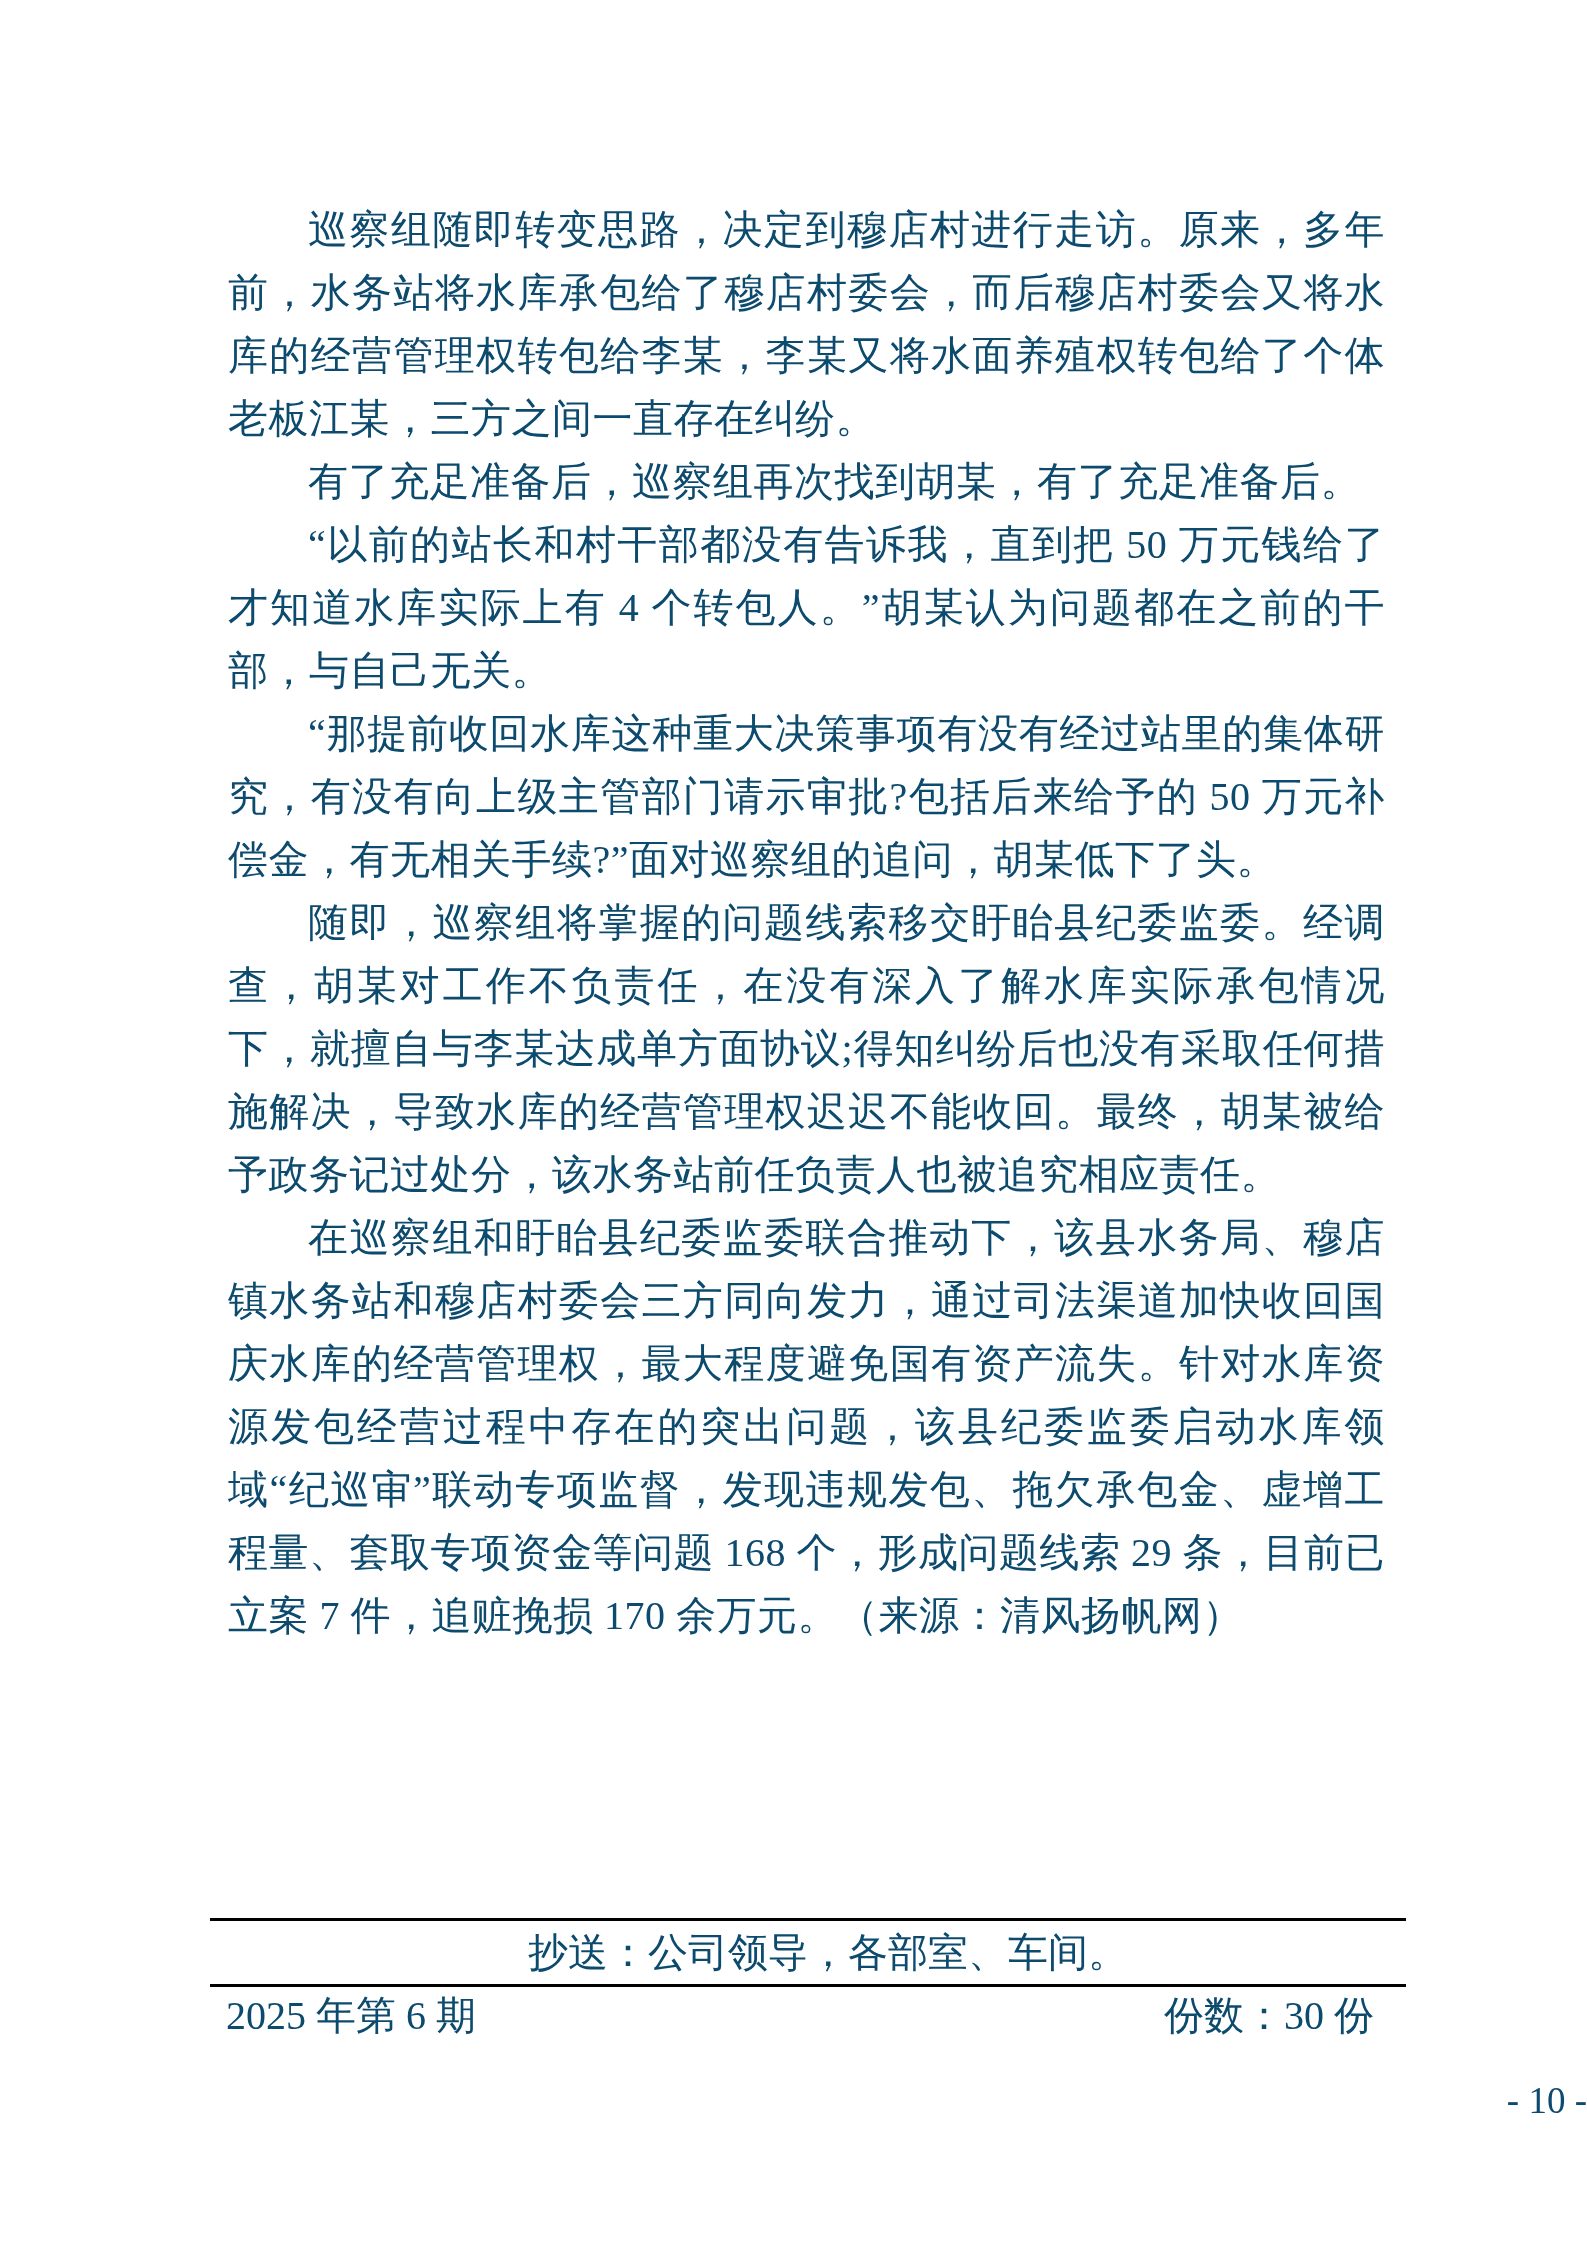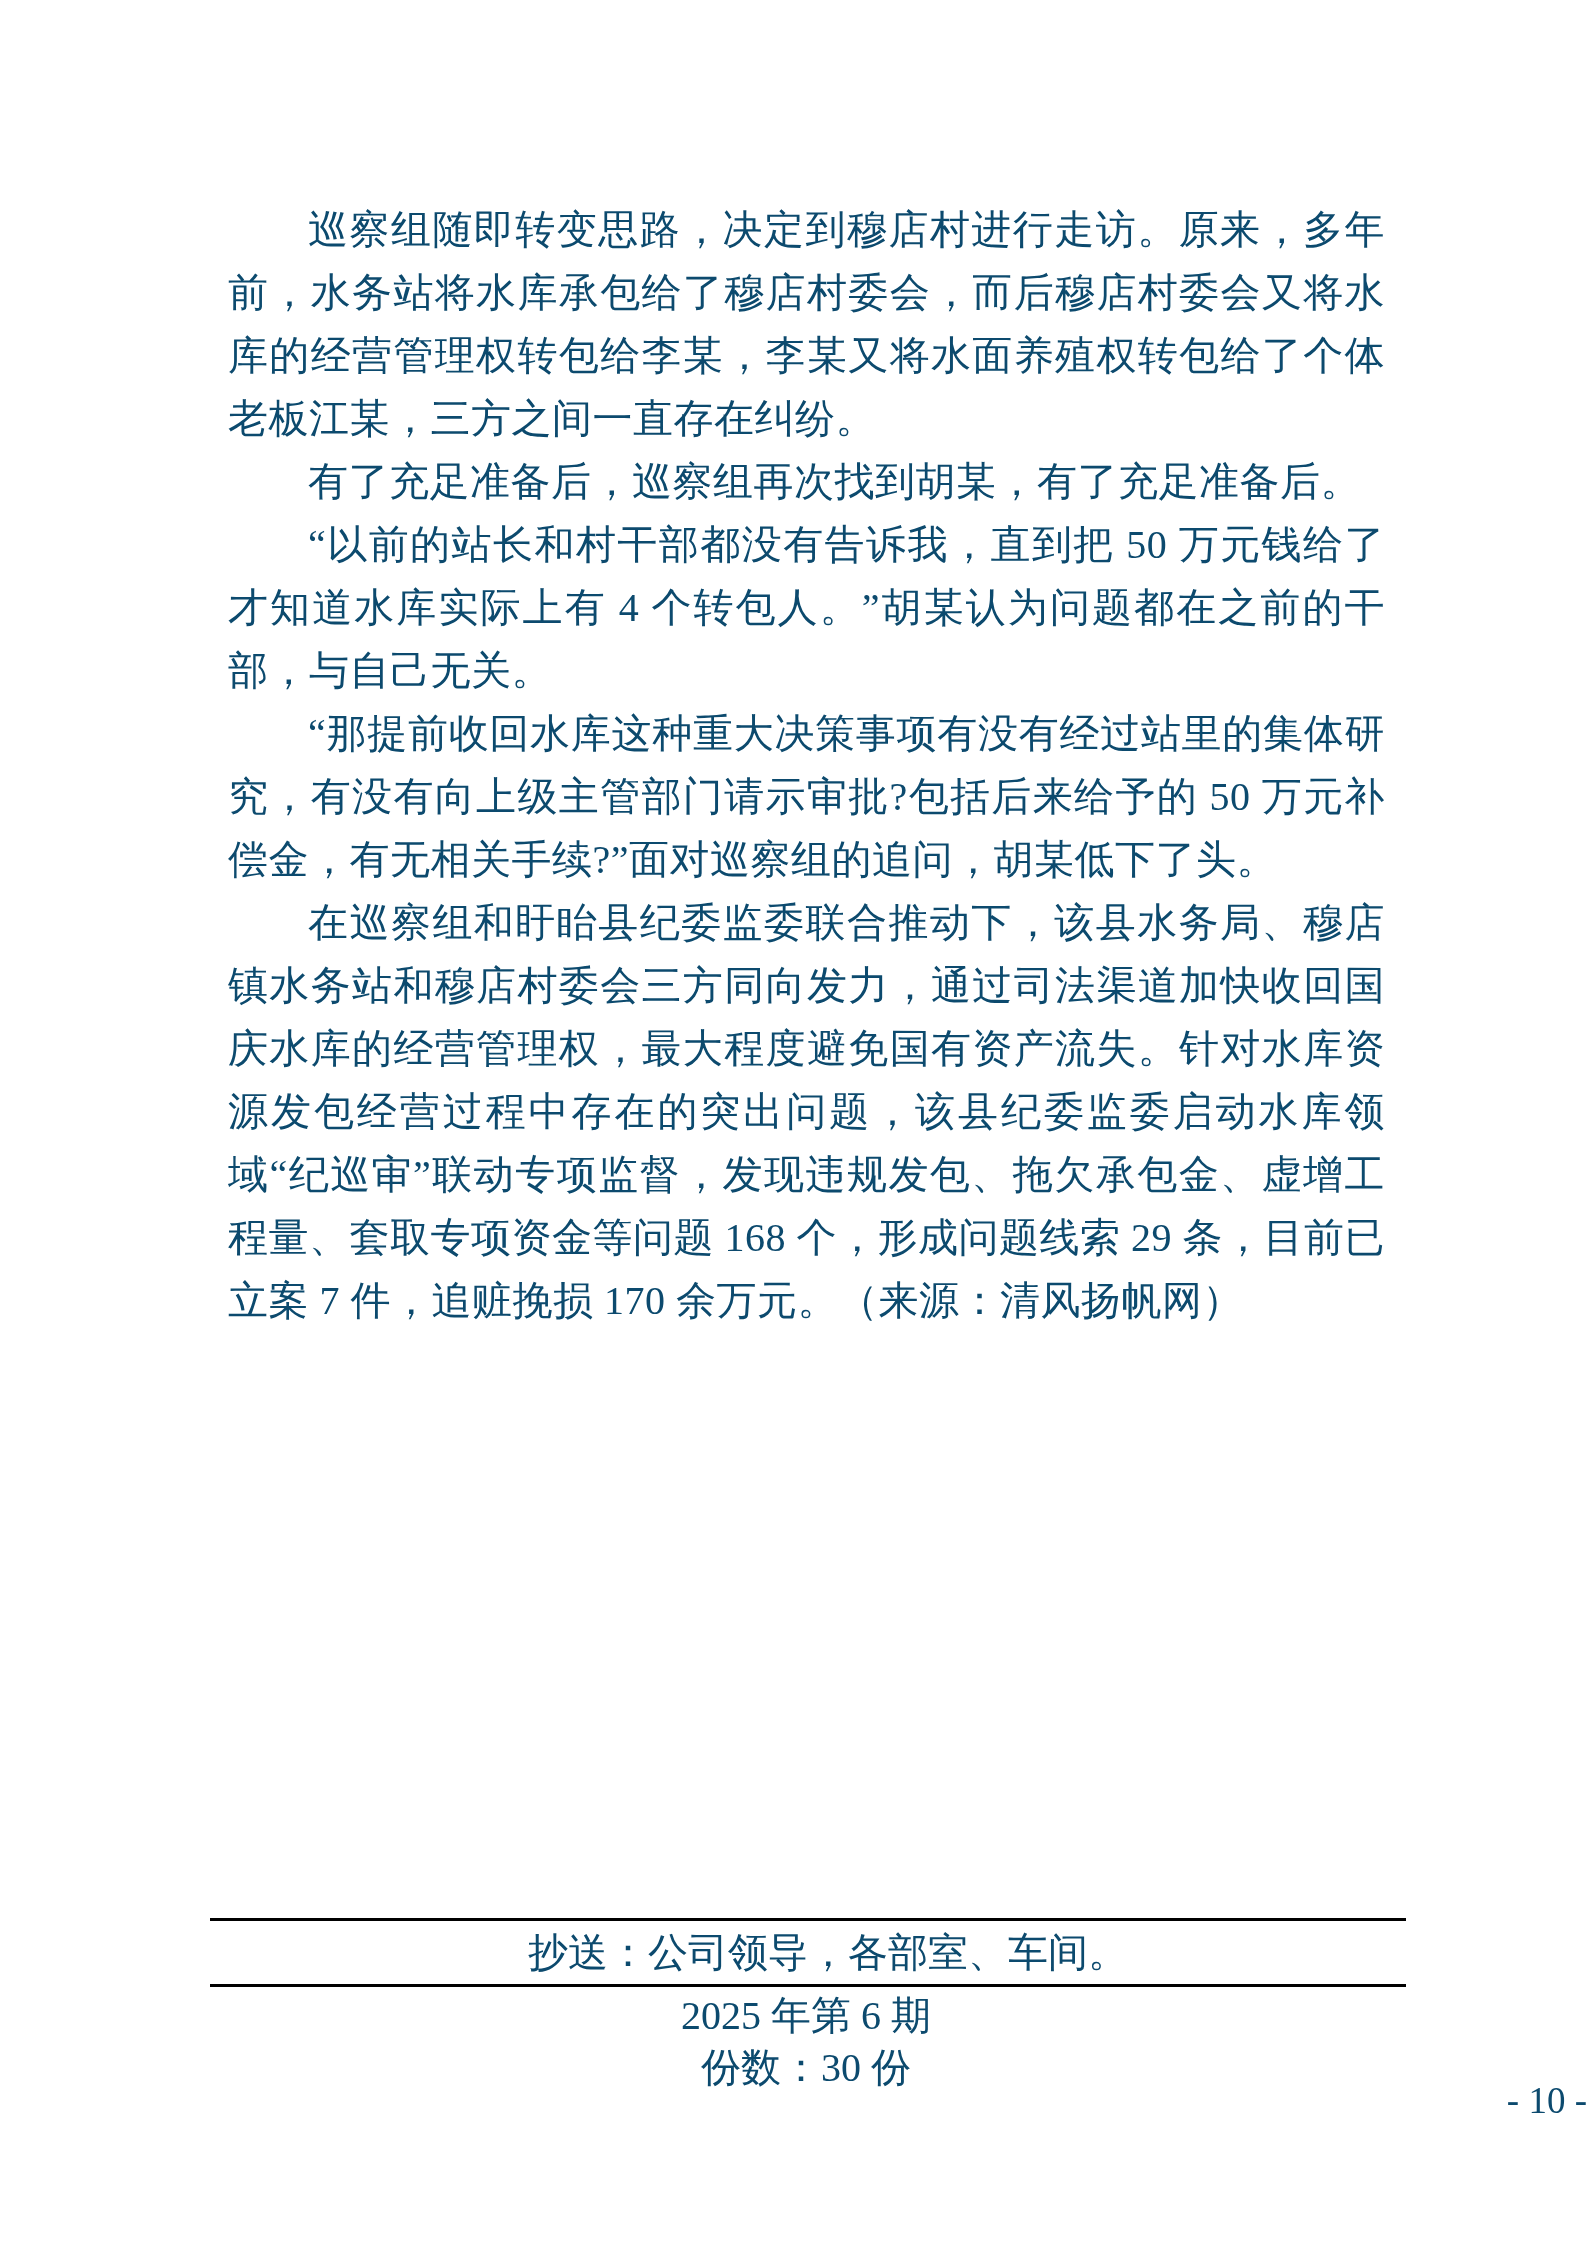--- a/index.html
+++ b/index.html
@@ -49,31 +49,30 @@
     height: 63px;
     line-height: 63px;
     padding-left: 40px;
     font-size: 40px;
     text-align: center;
     white-space: nowrap;
   }
   .footer-meta {
     position: absolute;
     top: 1990px;
-    left: 202px;
+    left: 196px;
     width: 1148px;
     padding-left: 30px;
     padding-right: 18px;
     display: flex;
     justify-content: space-between;
     align-items: center;
     font-size: 40px;
     line-height: 52px;
     white-space: nowrap;
-    flex-direction: column;
   }
   .page-number {
     position: absolute;
     top: 2078px;
     left: 0;
     width: 1587px;
     text-align: right;
     font-size: 37px;
     line-height: 46px;
   }
@@ -81,20 +80,21 @@
 </head>
 <body>
 
 <div class="page">
 
   <div class="body-text">
     <p>巡察组随即转变思路，决定到穆店村进行走访。原来，多年前，水务站将水库承包给了穆店村委会，而后穆店村委会又将水库的经营管理权转包给李某，李某又将水面养殖权转包给了个体老板江某，三方之间一直存在纠纷。</p>
     <p>有了充足准备后，巡察组再次找到胡某，有了充足准备后。</p>
     <p>“以前的站长和村干部都没有告诉我，直到把 50 万元钱给了才知道水库实际上有 4 个转包人。”胡某认为问题都在之前的干部，与自己无关。</p>
     <p>“那提前收回水库这种重大决策事项有没有经过站里的集体研究，有没有向上级主管部门请示审批?包括后来给予的 50 万元补偿金，有无相关手续?”面对巡察组的追问，胡某低下了头。</p>
+    <p>随即，巡察组将掌握的问题线索移交盱眙县纪委监委。经调查，胡某对工作不负责任，在没有深入了解水库实际承包情况下，就擅自与李某达成单方面协议;得知纠纷后也没有采取任何措施解决，导致水库的经营管理权迟迟不能收回。最终，胡某被给予政务记过处分，该水务站前任负责人也被追究相应责任。</p>
     <p>在巡察组和盱眙县纪委监委联合推动下，该县水务局、穆店镇水务站和穆店村委会三方同向发力，通过司法渠道加快收回国庆水库的经营管理权，最大程度避免国有资产流失。针对水库资源发包经营过程中存在的突出问题，该县纪委监委启动水库领域“纪巡审”联动专项监督，发现违规发包、拖欠承包金、虚增工程量、套取专项资金等问题 168 个，形成问题线索 29 条，目前已立案 7 件，追赃挽损 170 余万元。（来源：清风扬帆网）</p>
   </div>
 
   <div class="footer-rule rule-top"></div>
 
   <div class="footer-cc">抄送：公司领导，各部室、车间。</div>
 
   <div class="footer-rule rule-bottom"></div>
 
   <div class="footer-meta">

